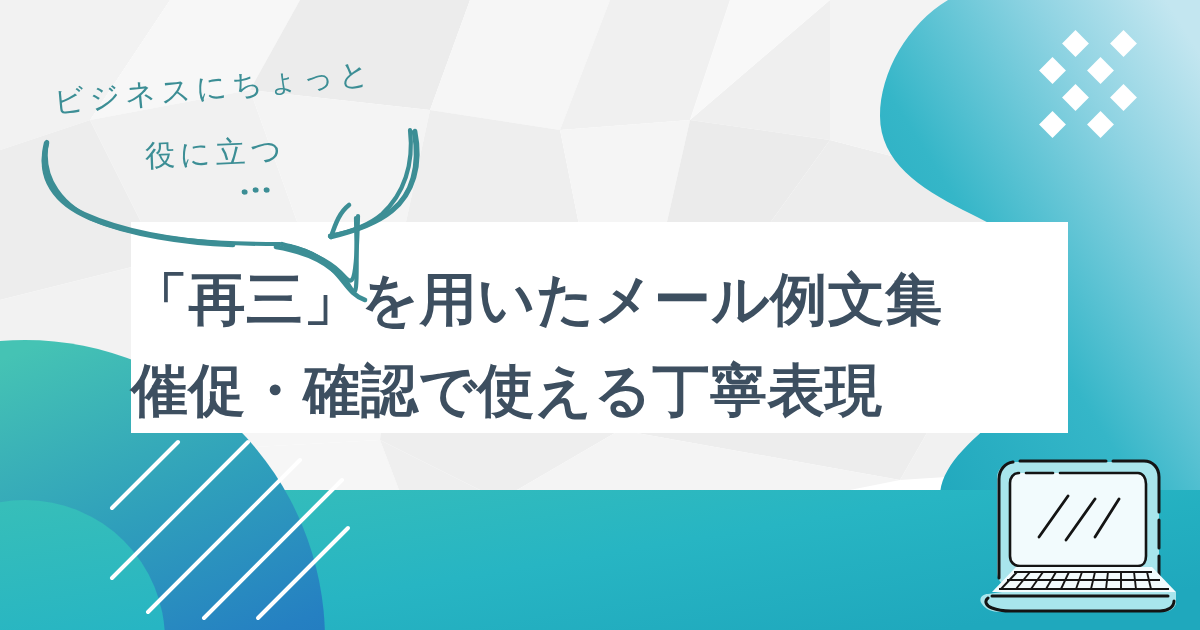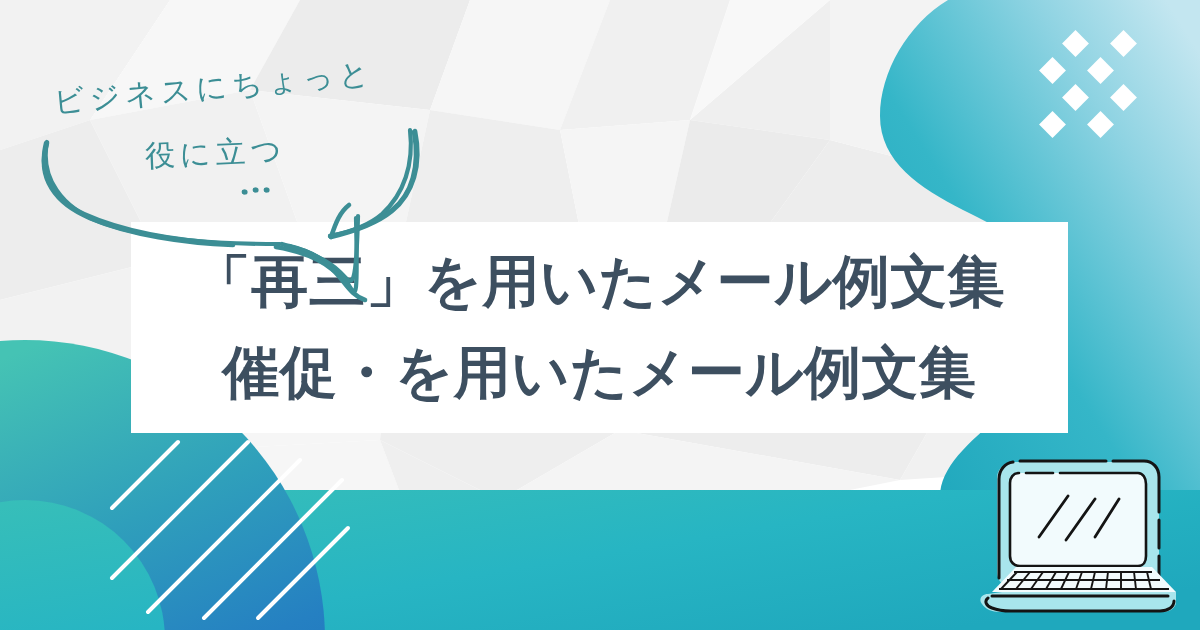--- a/index.html
+++ b/index.html
@@ -23,26 +23,26 @@
   
   #title-card {
     position:absolute;
     left:131px; top:222px;
     width:937px; height:211px;
     background:#ffffff;
     z-index:6;
   }
   #title-block {
     position:absolute;
-    left:131px; top:222px;
+    left:131px; top:240px;
     width:937px; height:211px;
     z-index:7;
     display:flex;
     flex-direction:column;
-    align-items:center;
+    align-items:flex-start;
     justify-content:center;
     gap:21px;
   }
   .title-line {
     color:#3d4f60;
     font-size:57px;
     line-height:1.22;
     font-weight:bold;
     letter-spacing:0.5px;
     white-space:nowrap;
@@ -281,21 +281,21 @@
     </svg>
   </div>
 
   <div id="bubble-text">
     <span id="bubble-line-1" class="bubble-line">ビジネスにちょっと</span>
     <span id="bubble-line-2" class="bubble-line">役に立つ</span>
   </div>
 
   <div id="title-block">
     <div class="title-line">「再三」を用いたメール例文集</div>
-    <div class="title-line">催促・を用いたメール例文集</div>
+    <div class="title-line">催促・確認で使える丁寧表現</div>
   </div>
 
   <div class="layer" style="z-index:13;">
     <svg viewBox="0 0 1200 630" xmlns="http://www.w3.org/2000/svg">
       <g>
 
         <rect x="997" y="462" width="162" height="126" rx="16" fill="#a8e5ec"></rect>
 
         <rect x="1010" y="473" width="136" height="93" rx="9" fill="#f2fbfd"></rect>
 

